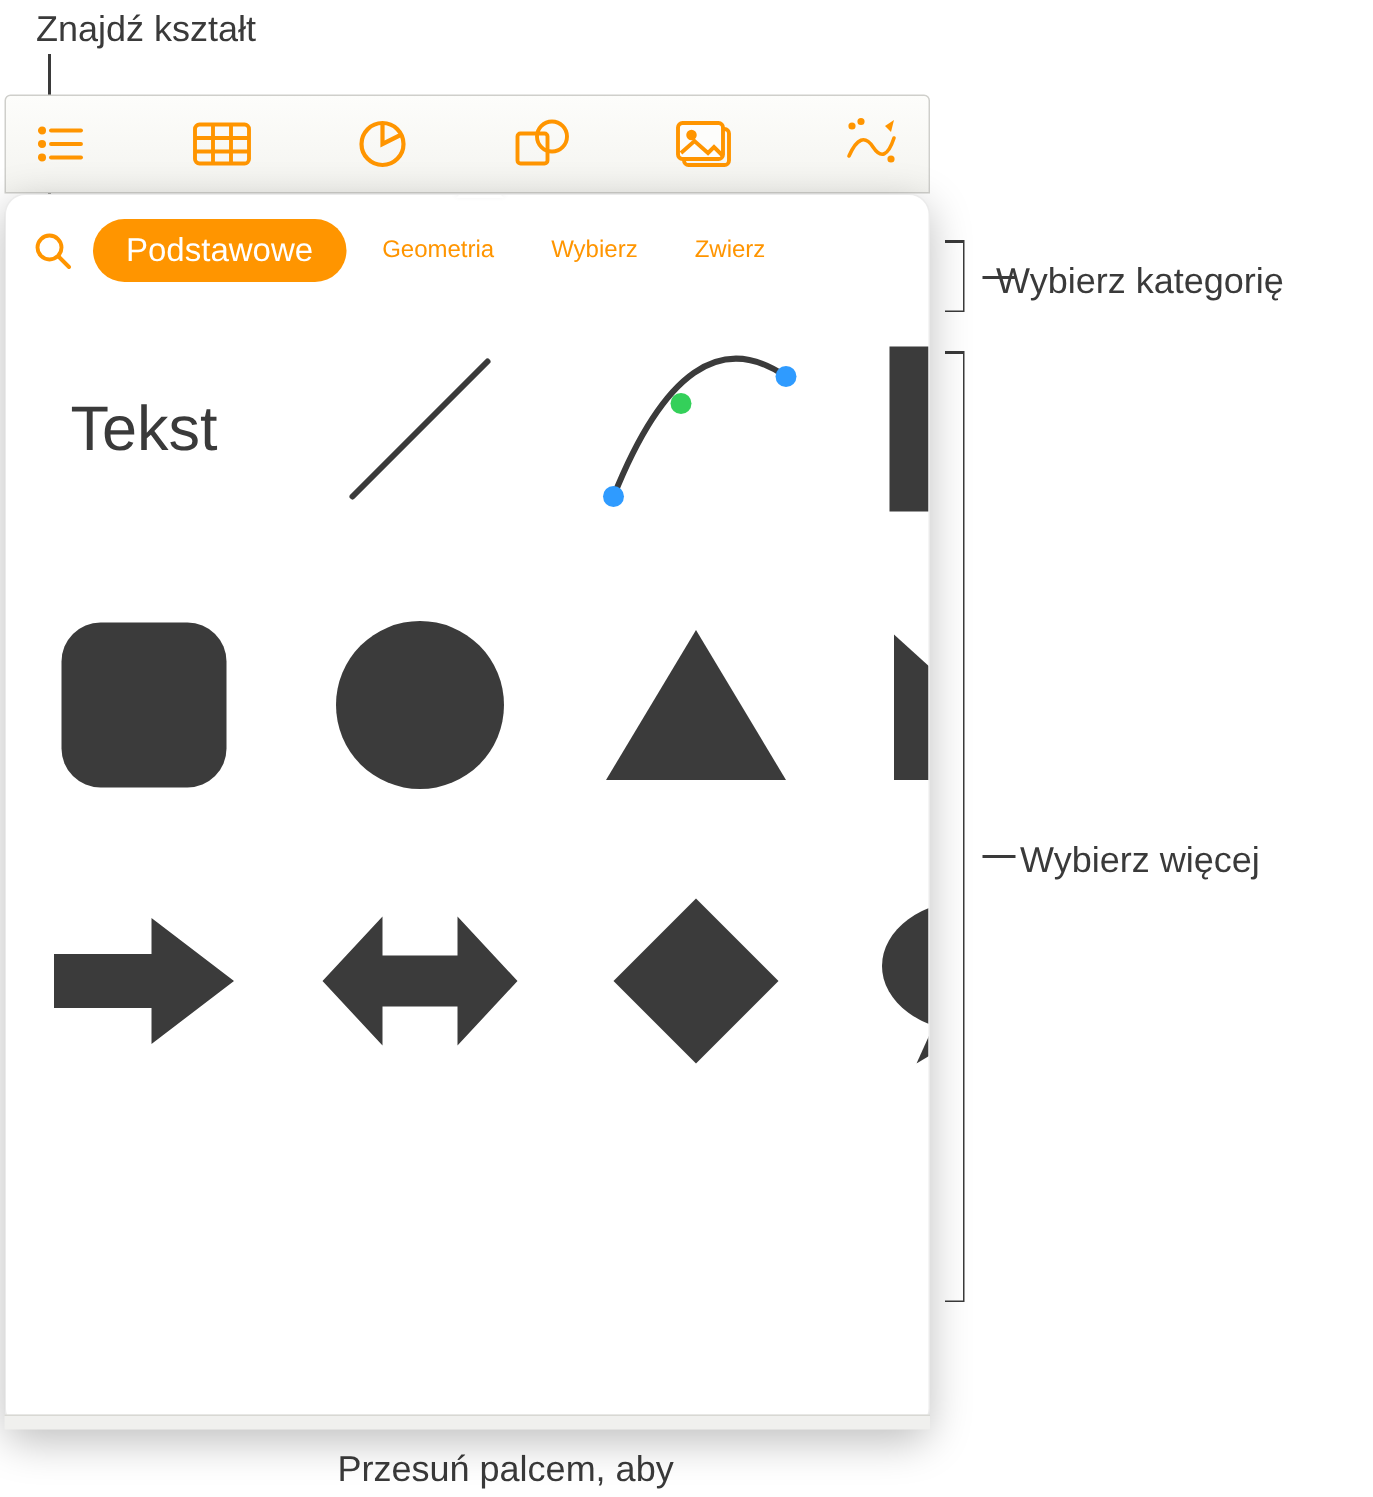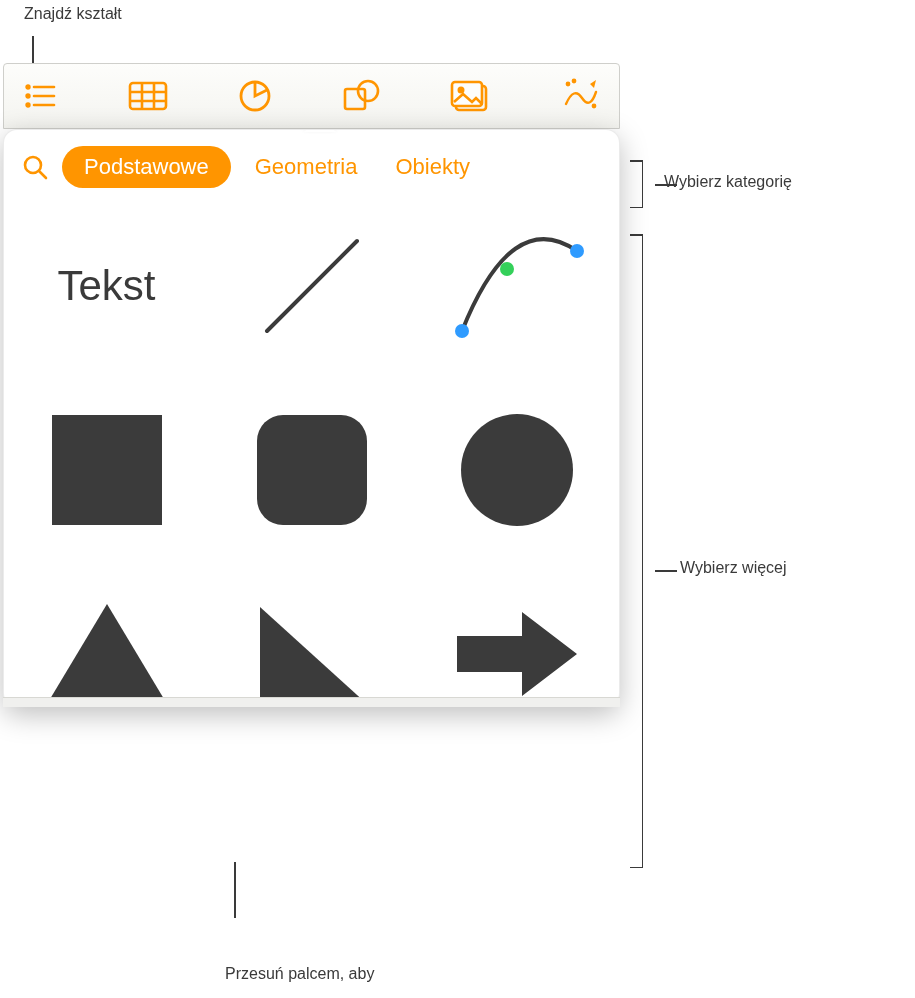--- a/index.html
+++ b/index.html
@@ -7,21 +7,21 @@
     margin: 0;
     width: 915px;
     height: 998px;
     background: #fff;
     font-family: -apple-system, "Helvetica Neue", Arial, sans-serif;
     position: relative;
     color: #3a3a3a;
   }
   .callout {
     position: absolute;
-    font-size: 16px;
+    font-size: 24px;
     color: #3a3a3a;
     line-height: 1.3;
   }
   .callout-line {
     position: absolute;
     background: #3a3a3a;
   }
   .callout-bracket {
     position: absolute;
     border-right: 1.5px solid #3a3a3a;
@@ -35,21 +35,21 @@
     background:#3a3a3a;
   }
   .callout-bracket::before { top:0; }
   .callout-bracket::after { bottom:0; }
 
   .panel-wrap {
     position: absolute;
     left: 3px;
     top: 63px;
     width: 617px;
-    height: 644px;
+    height: 890px;
   }
   .toolbar {
     height: 66px;
     background: linear-gradient(#fdfdfb,#f4f4f0);
     border: 1px solid #cfcfcb;
     border-radius: 4px 4px 0 0;
     display:flex;
     align-items:center;
     padding: 0 6px;
     gap: 42px;
@@ -105,32 +105,32 @@
   .pill {
     background:#ff9500;
     color:#fff;
     font-size:22px;
     padding: 8px 22px;
     border-radius: 22px;
     font-weight:400;
   }
   .cat {
     color:#ff9500;
-    font-size:22px;
+    font-size:16px;
     padding: 8px 14px;
   }
   .shapes-scroll {
     position:absolute;
     top:74px; left:0; right:0; bottom:0;
     overflow:hidden;
     padding: 12px 22px 0 22px;
   }
   .grid {
     display:grid;
-    grid-template-columns: repeat(3, 1fr);
+    grid-template-columns: repeat(4, 1fr);
     column-gap: 48px;
     row-gap: 34px;
     align-items:center;
     justify-items:center;
     gap:44px;
   }
   .cell {
     width:140px;
     height:140px;
     display:flex;
@@ -242,21 +242,22 @@
       <div class="search-btn">
         <svg width="26" height="26" viewBox="0 0 26 26">
             <g stroke="#ff9500" stroke-width="2.6" fill="none" stroke-linecap="round">
               <circle cx="11" cy="11" r="8"></circle>
               <line x1="17" y1="17" x2="24" y2="24"></line>
             </g>
           </svg>
       </div>
       <div class="pill">Podstawowe</div>
       <div class="cat">Geometria</div>
-      <div class="cat">Obiekty</div>
+      <div class="cat">Wybierz</div>
+      <div class="cat">Zwierz</div>
     </div>
 
     <div class="shapes-scroll">
       <div class="grid">
 
         <div class="cell">
           <span class="tekst-label">Tekst</span>
         </div>
         <div class="cell">
           <svg width="120" height="120" viewBox="0 0 120 120">

